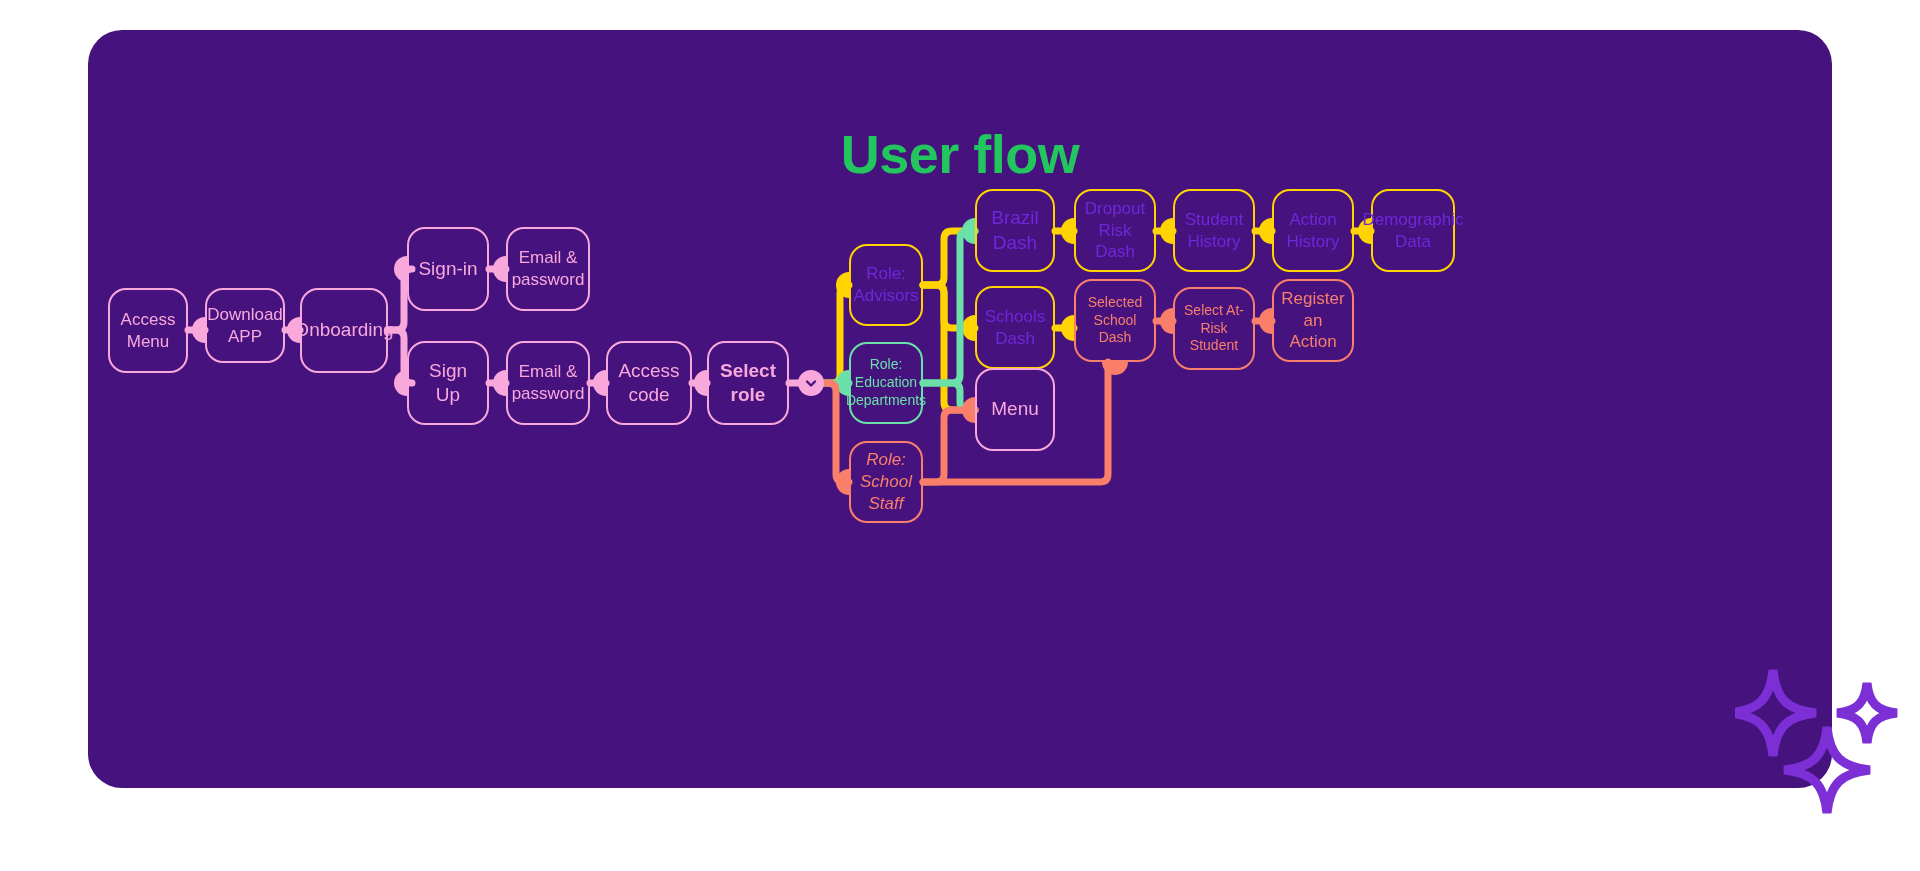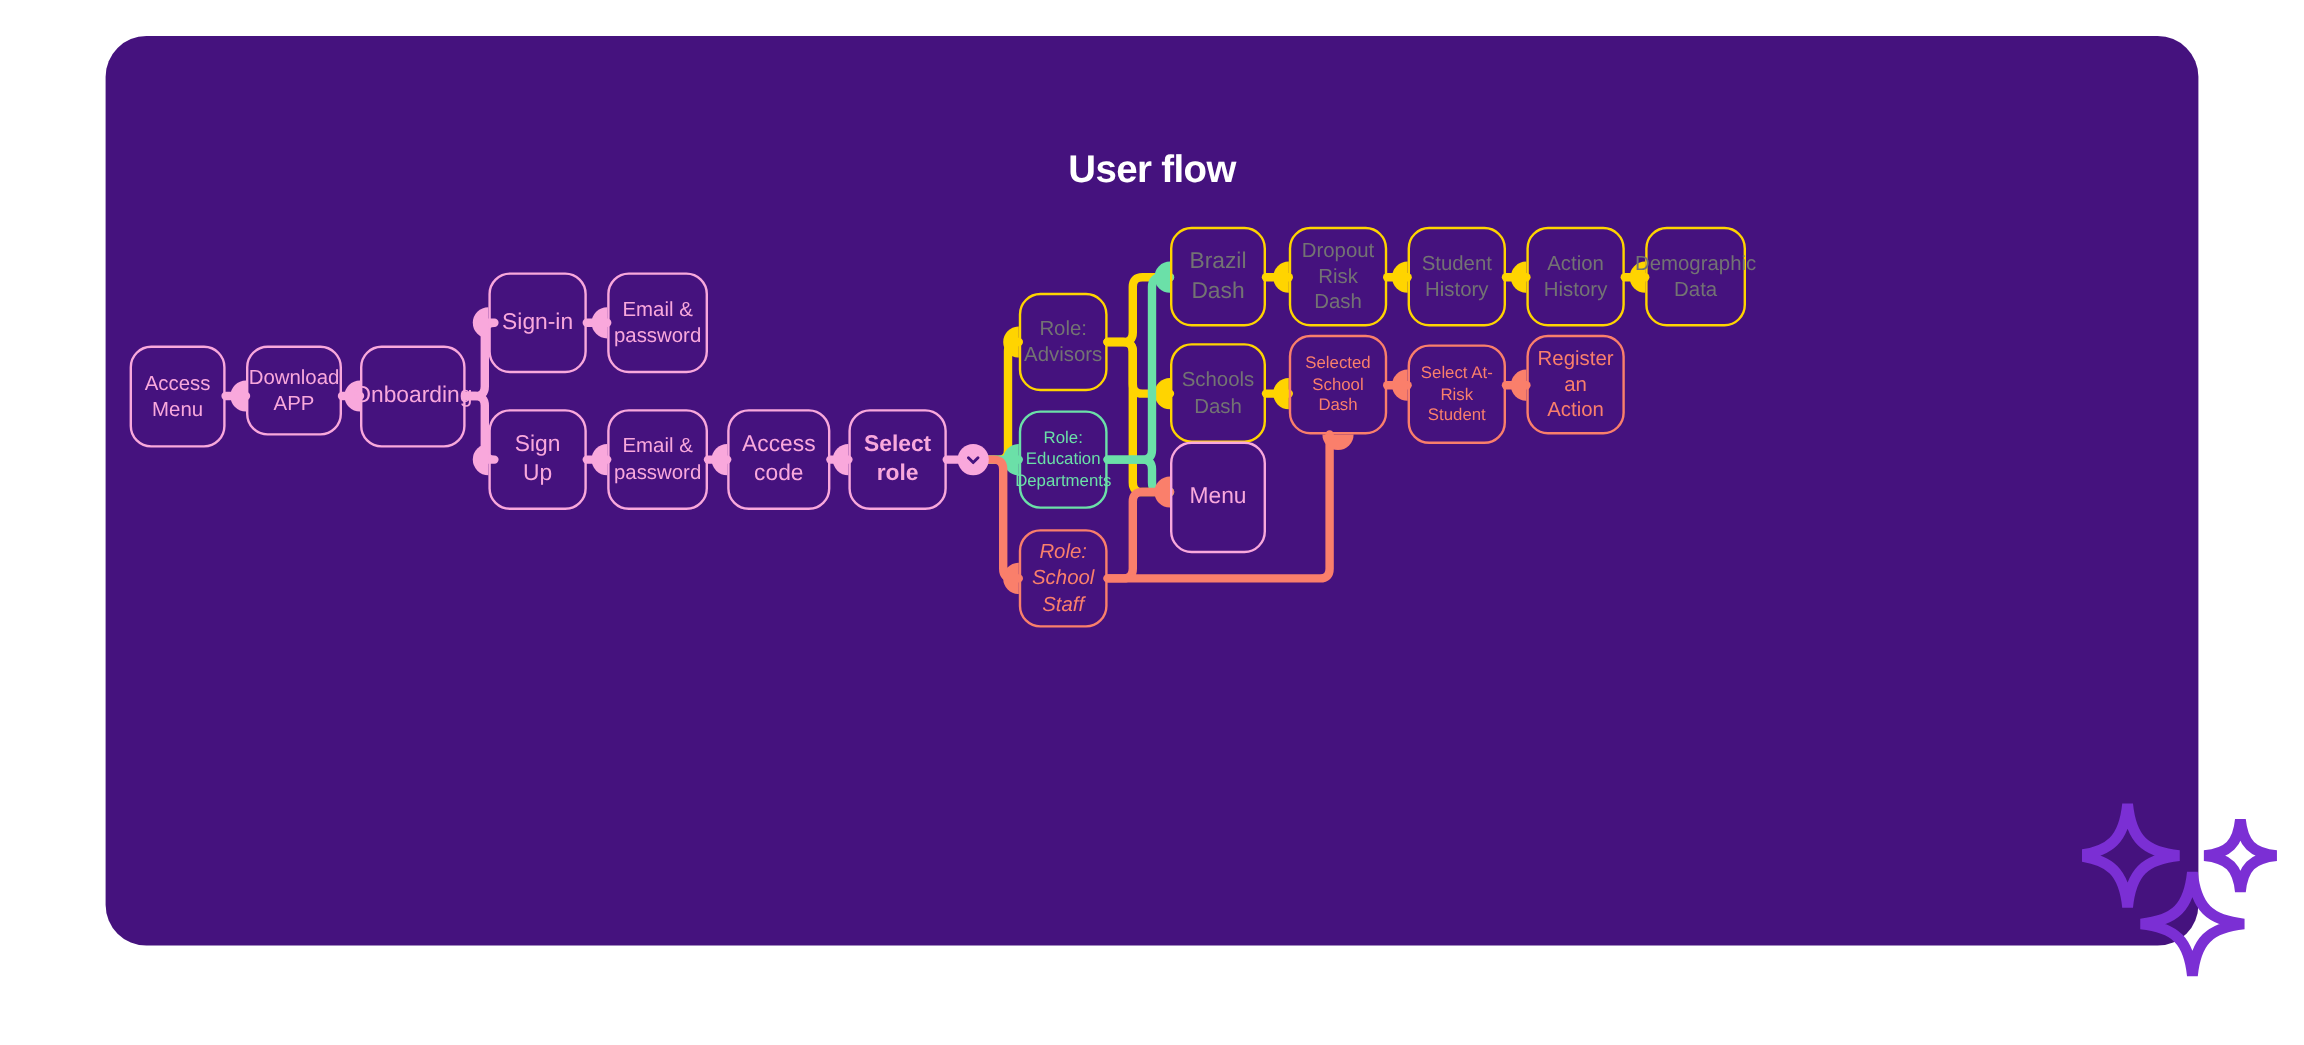--- a/index.html
+++ b/index.html
@@ -15,43 +15,43 @@
   
   #card{
     position:absolute;left:88px;top:30px;width:1744px;height:758px;
     background:#45127E;border-radius:34px;
   }
 
   
   #title{
     position:absolute;left:0;top:0;width:1744px;
     text-align:center;
-    color:#ffffff;
-    font-size:32px;font-weight:bold;letter-spacing:-0.5px;
+    color:#22c55e;
+    font-size:54px;font-weight:bold;letter-spacing:-0.5px;
     padding-top:93px;
   }
 
   
   #wires{position:absolute;left:0;top:0;width:1920px;height:871px;pointer-events:none;}
 
   
   .node{
     position:absolute;
     box-sizing:border-box;
     border:2px solid;
     border-radius:18px;
     display:flex;align-items:center;justify-content:center;
     text-align:center;
     line-height:1.28;
     background:transparent;
   }
   .node span{display:block;padding:0 8px;}
 
   .t-pink  {border-color:#F9A8DC;color:#F9A8DC;}
-  .t-yellow{border-color:#FFD400;color:#737373;}
+  .t-yellow{border-color:#FFD400;color:#6d28d9;}
   .t-green {border-color:#6BE0A8;color:#6BE0A8;}
   .t-salmon{border-color:#FA7F6B;color:#FA7F6B;}
 
   .s-lg{font-size:19px;}
   .s-md{font-size:17px;}
   .s-sm{font-size:14px;}
 
   
   #chev{
     position:absolute;width:26px;height:26px;border-radius:50%;
@@ -197,21 +197,21 @@
       </div>
       <div class="node t-salmon s-md" style="left: 849px; top: 441px; width: 74px; height: 82px; font-style: italic;">
         <span>Role: School Staff</span>
       </div>
       <div class="node t-yellow s-lg" style="left: 975px; top: 189px; width: 80px; height: 83px;">
         <span>Brazil Dash</span>
       </div>
       <div class="node t-yellow s-md" style="left: 975px; top: 286px; width: 80px; height: 83px;">
         <span>Schools Dash</span>
       </div>
-      <div class="node t-pink s-lg" style="left: 975px; top: 368px; width: 80px; height: 93px;">
+      <div class="node t-pink s-lg" style="left: 975px; top: 368px; width: 80px; height: 83px;">
         <span>Menu</span>
       </div>
       <div class="node t-yellow s-md" style="left: 1074px; top: 189px; width: 82px; height: 83px;">
         <span>Dropout Risk Dash</span>
       </div>
       <div class="node t-yellow s-md" style="left: 1173px; top: 189px; width: 82px; height: 83px;">
         <span>Student History</span>
       </div>
       <div class="node t-yellow s-md" style="left: 1272px; top: 189px; width: 82px; height: 83px;">
         <span>Action History</span>

